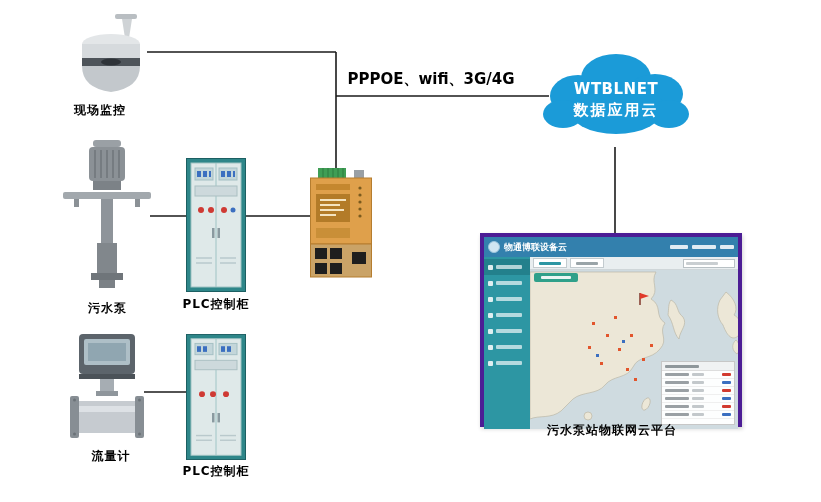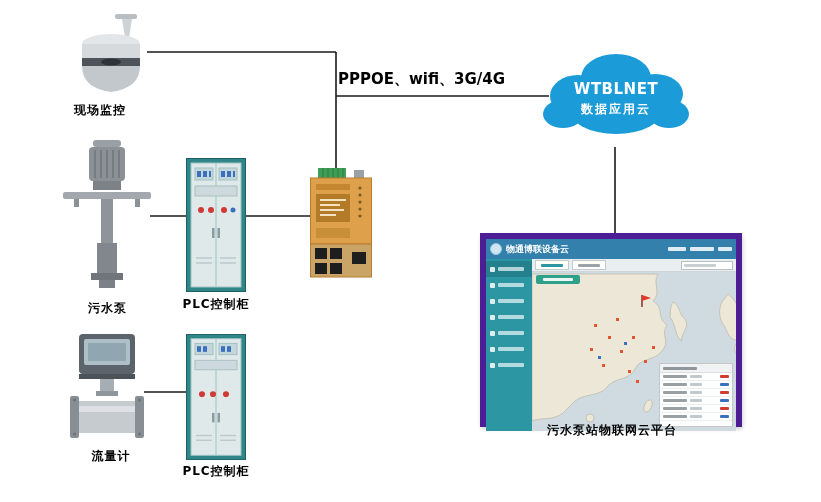--- a/index.html
+++ b/index.html
@@ -2,31 +2,31 @@
 <html><head>
 <meta charset="utf-8">
 <style>
   *{margin:0;padding:0;box-sizing:border-box}
   html,body{background:#fff}
   body{font-family:"DejaVu Sans","Liberation Sans",sans-serif;color:#000}
   .canvas{position:relative;width:821px;height:502px;background:#fff;overflow:hidden}
   .connectors{position:absolute;left:0;top:0;width:821px;height:502px;pointer-events:none}
   .node{position:absolute}
   .diagram-label{position:absolute;font-weight:700;font-size:12px;color:#000;text-align:center;letter-spacing:1px}
-  .link-label{position:absolute;font-weight:700;font-size:15px;color:#000;text-align:left}
+  .link-label{position:absolute;font-weight:700;font-size:15px;color:#000;text-align:center}
 
   
   .cloud{position:absolute;left:536px;top:44px;width:160px;height:106px}
   .cloud svg{position:absolute;left:0;top:0}
   .cloud-text{position:absolute;width:100%;text-align:center;color:#fff;font-weight:700}
   .cloud-line1{top:36px;font-size:15px;letter-spacing:.5px}
-  .cloud-line2{top:57px;font-size:12px;letter-spacing:2px}
+  .cloud-line2{top:57px;font-size:15px;letter-spacing:2px}
 
   
-  .platform{position:absolute;left:480px;top:233px;width:262px;height:194px;border:6px solid #4c1d95;background:#fff;box-shadow:1px 2px 4px rgba(0,0,0,.18)}
+  .platform{position:absolute;left:480px;top:233px;width:262px;height:194px;border:4px solid #4c1d95;background:#fff;box-shadow:1px 2px 4px rgba(0,0,0,.18)}
   .p-header{height:20px;background:#3380ad;display:flex;align-items:center;padding:0 4px;gap:4px}
   .p-logo{width:12px;height:12px;border-radius:50%;background:#cfe6f2;border:1px solid #9cc6dd;flex:0 0 auto}
   .p-title{color:#fff;font-size:9px;font-weight:700;white-space:nowrap}
   .p-hmenu{margin-left:auto;display:flex;gap:4px;align-items:center}
   .p-hmenu i{display:block;height:4px;background:rgba(255,255,255,.85);border-radius:1px}
   .p-hmenu i:nth-child(1){width:18px}.p-hmenu i:nth-child(2){width:24px}.p-hmenu i:nth-child(3){width:14px}
   .p-body{display:flex;height:172px}
   .p-sidebar{width:46px;background:#2d96a3;height:100%;padding-top:2px}
   .p-sitem{height:16px;display:flex;align-items:center;gap:3px;padding:0 4px}
   .p-sitem.active{background:#23808c}

